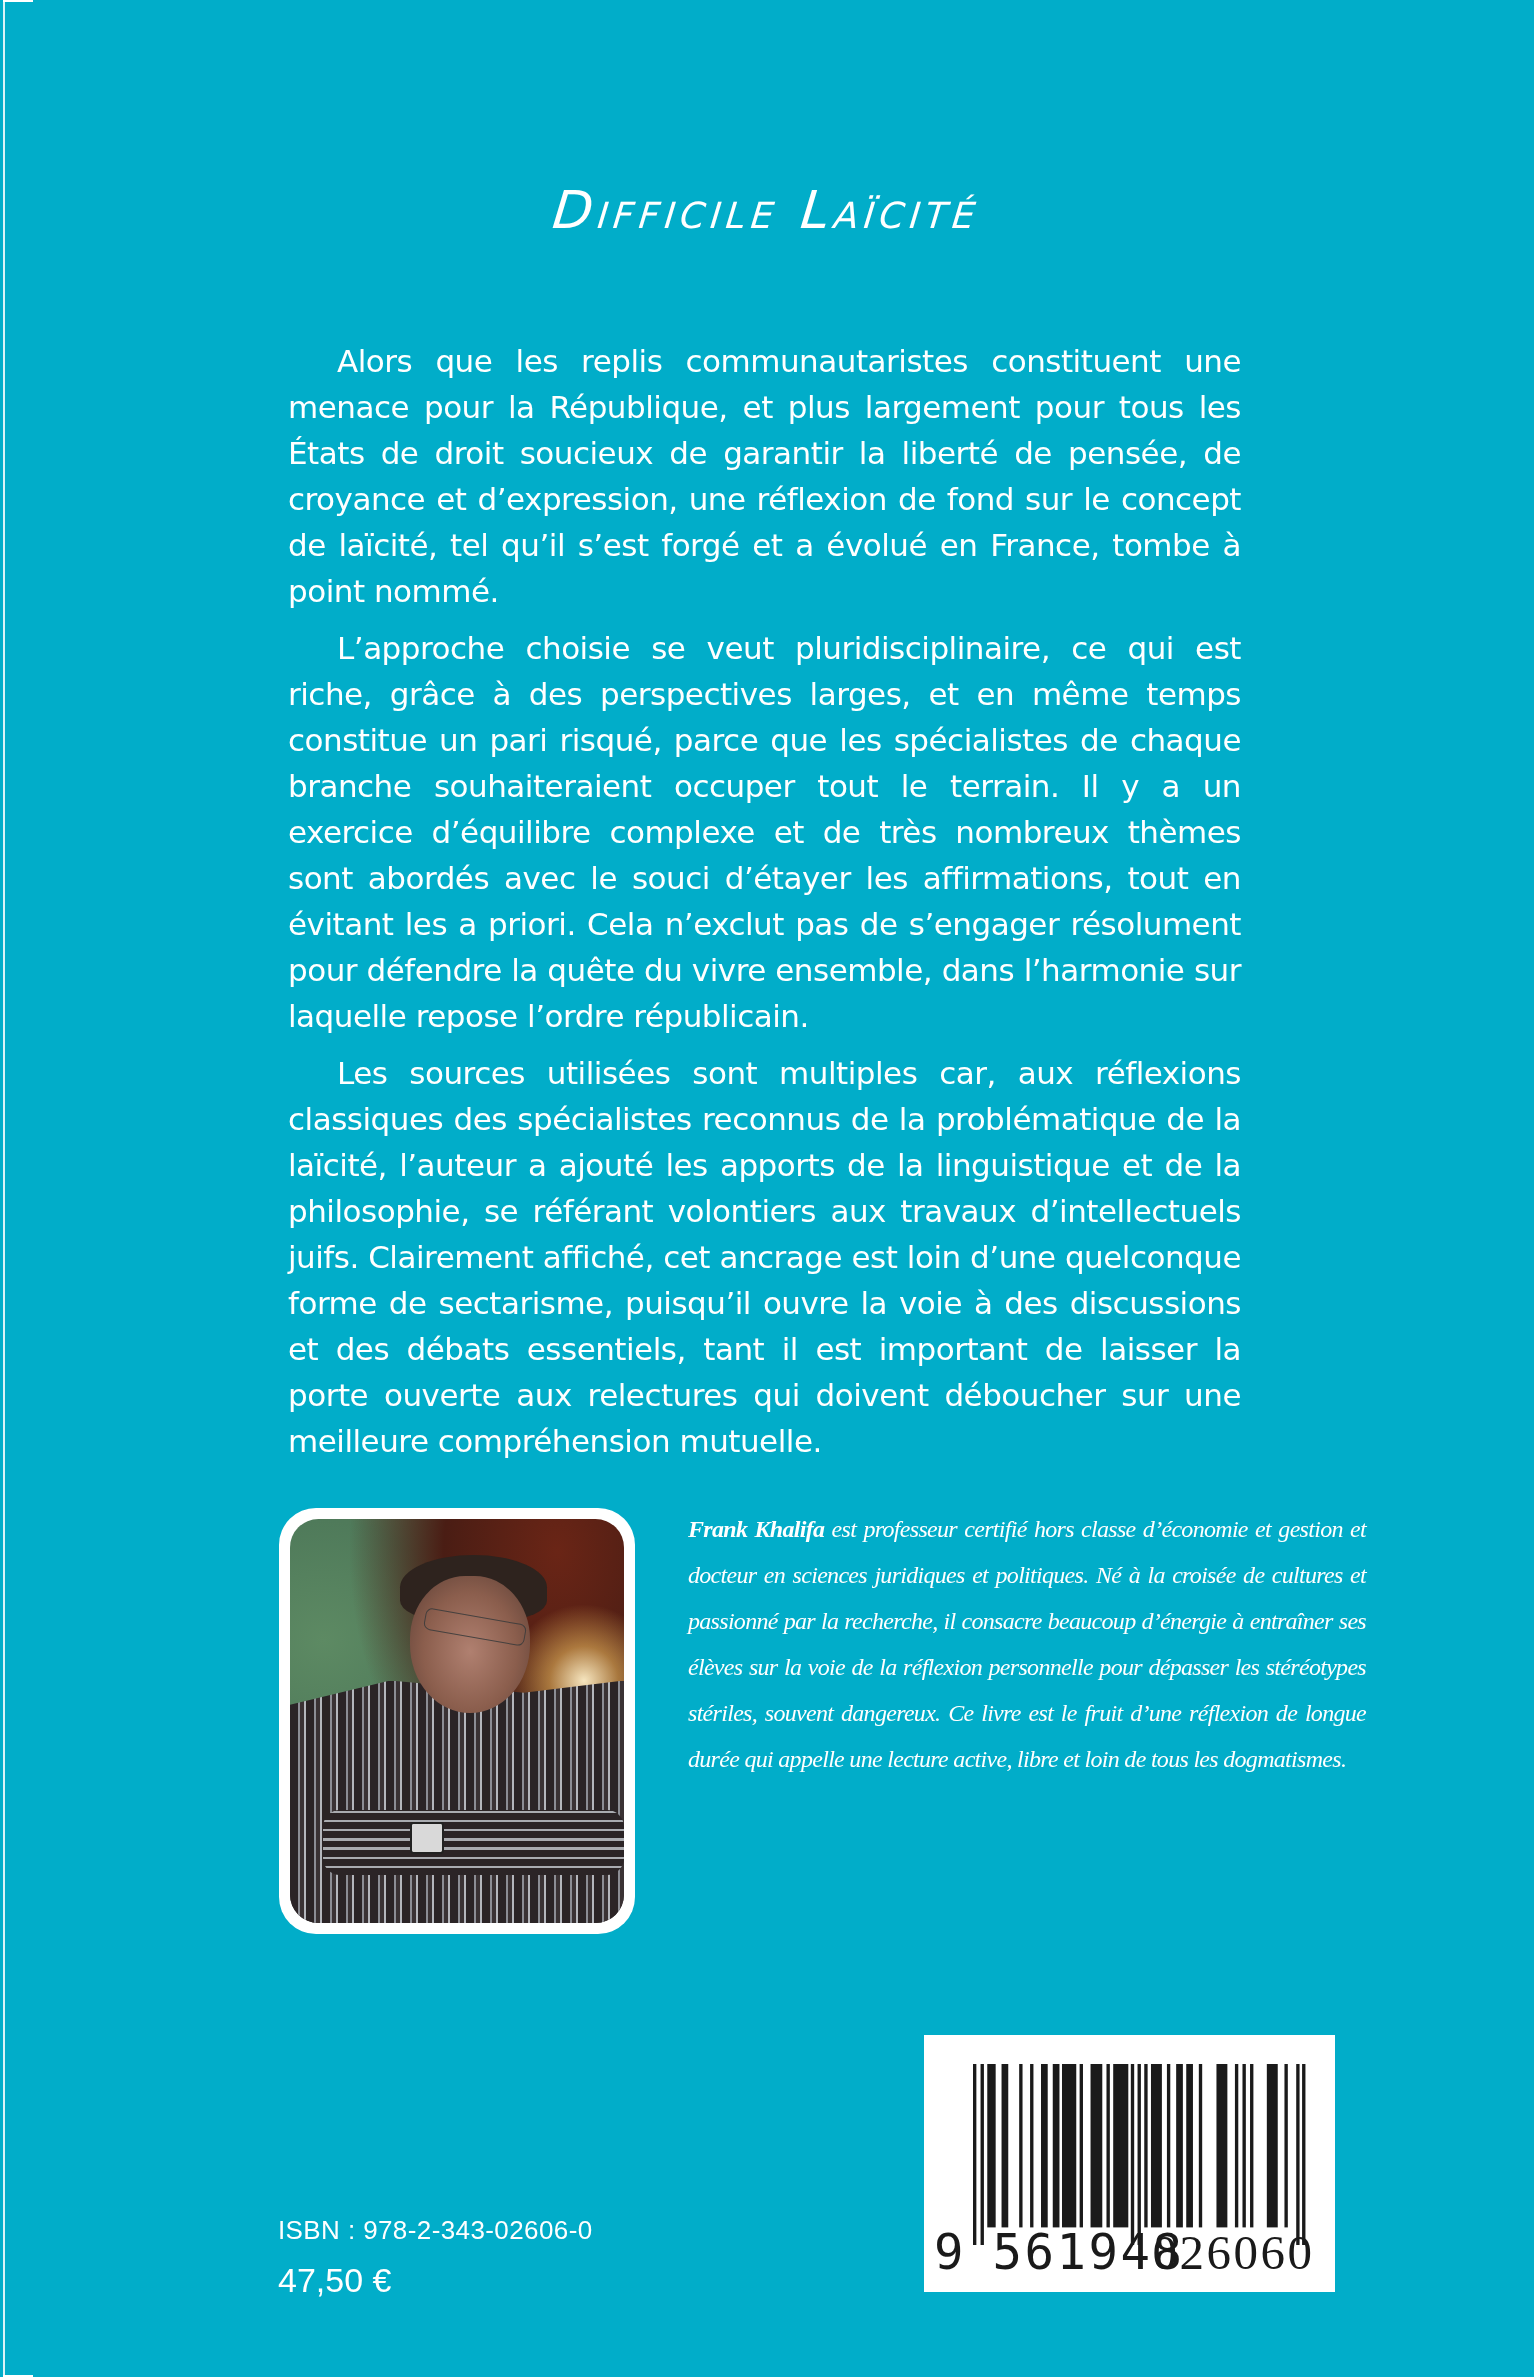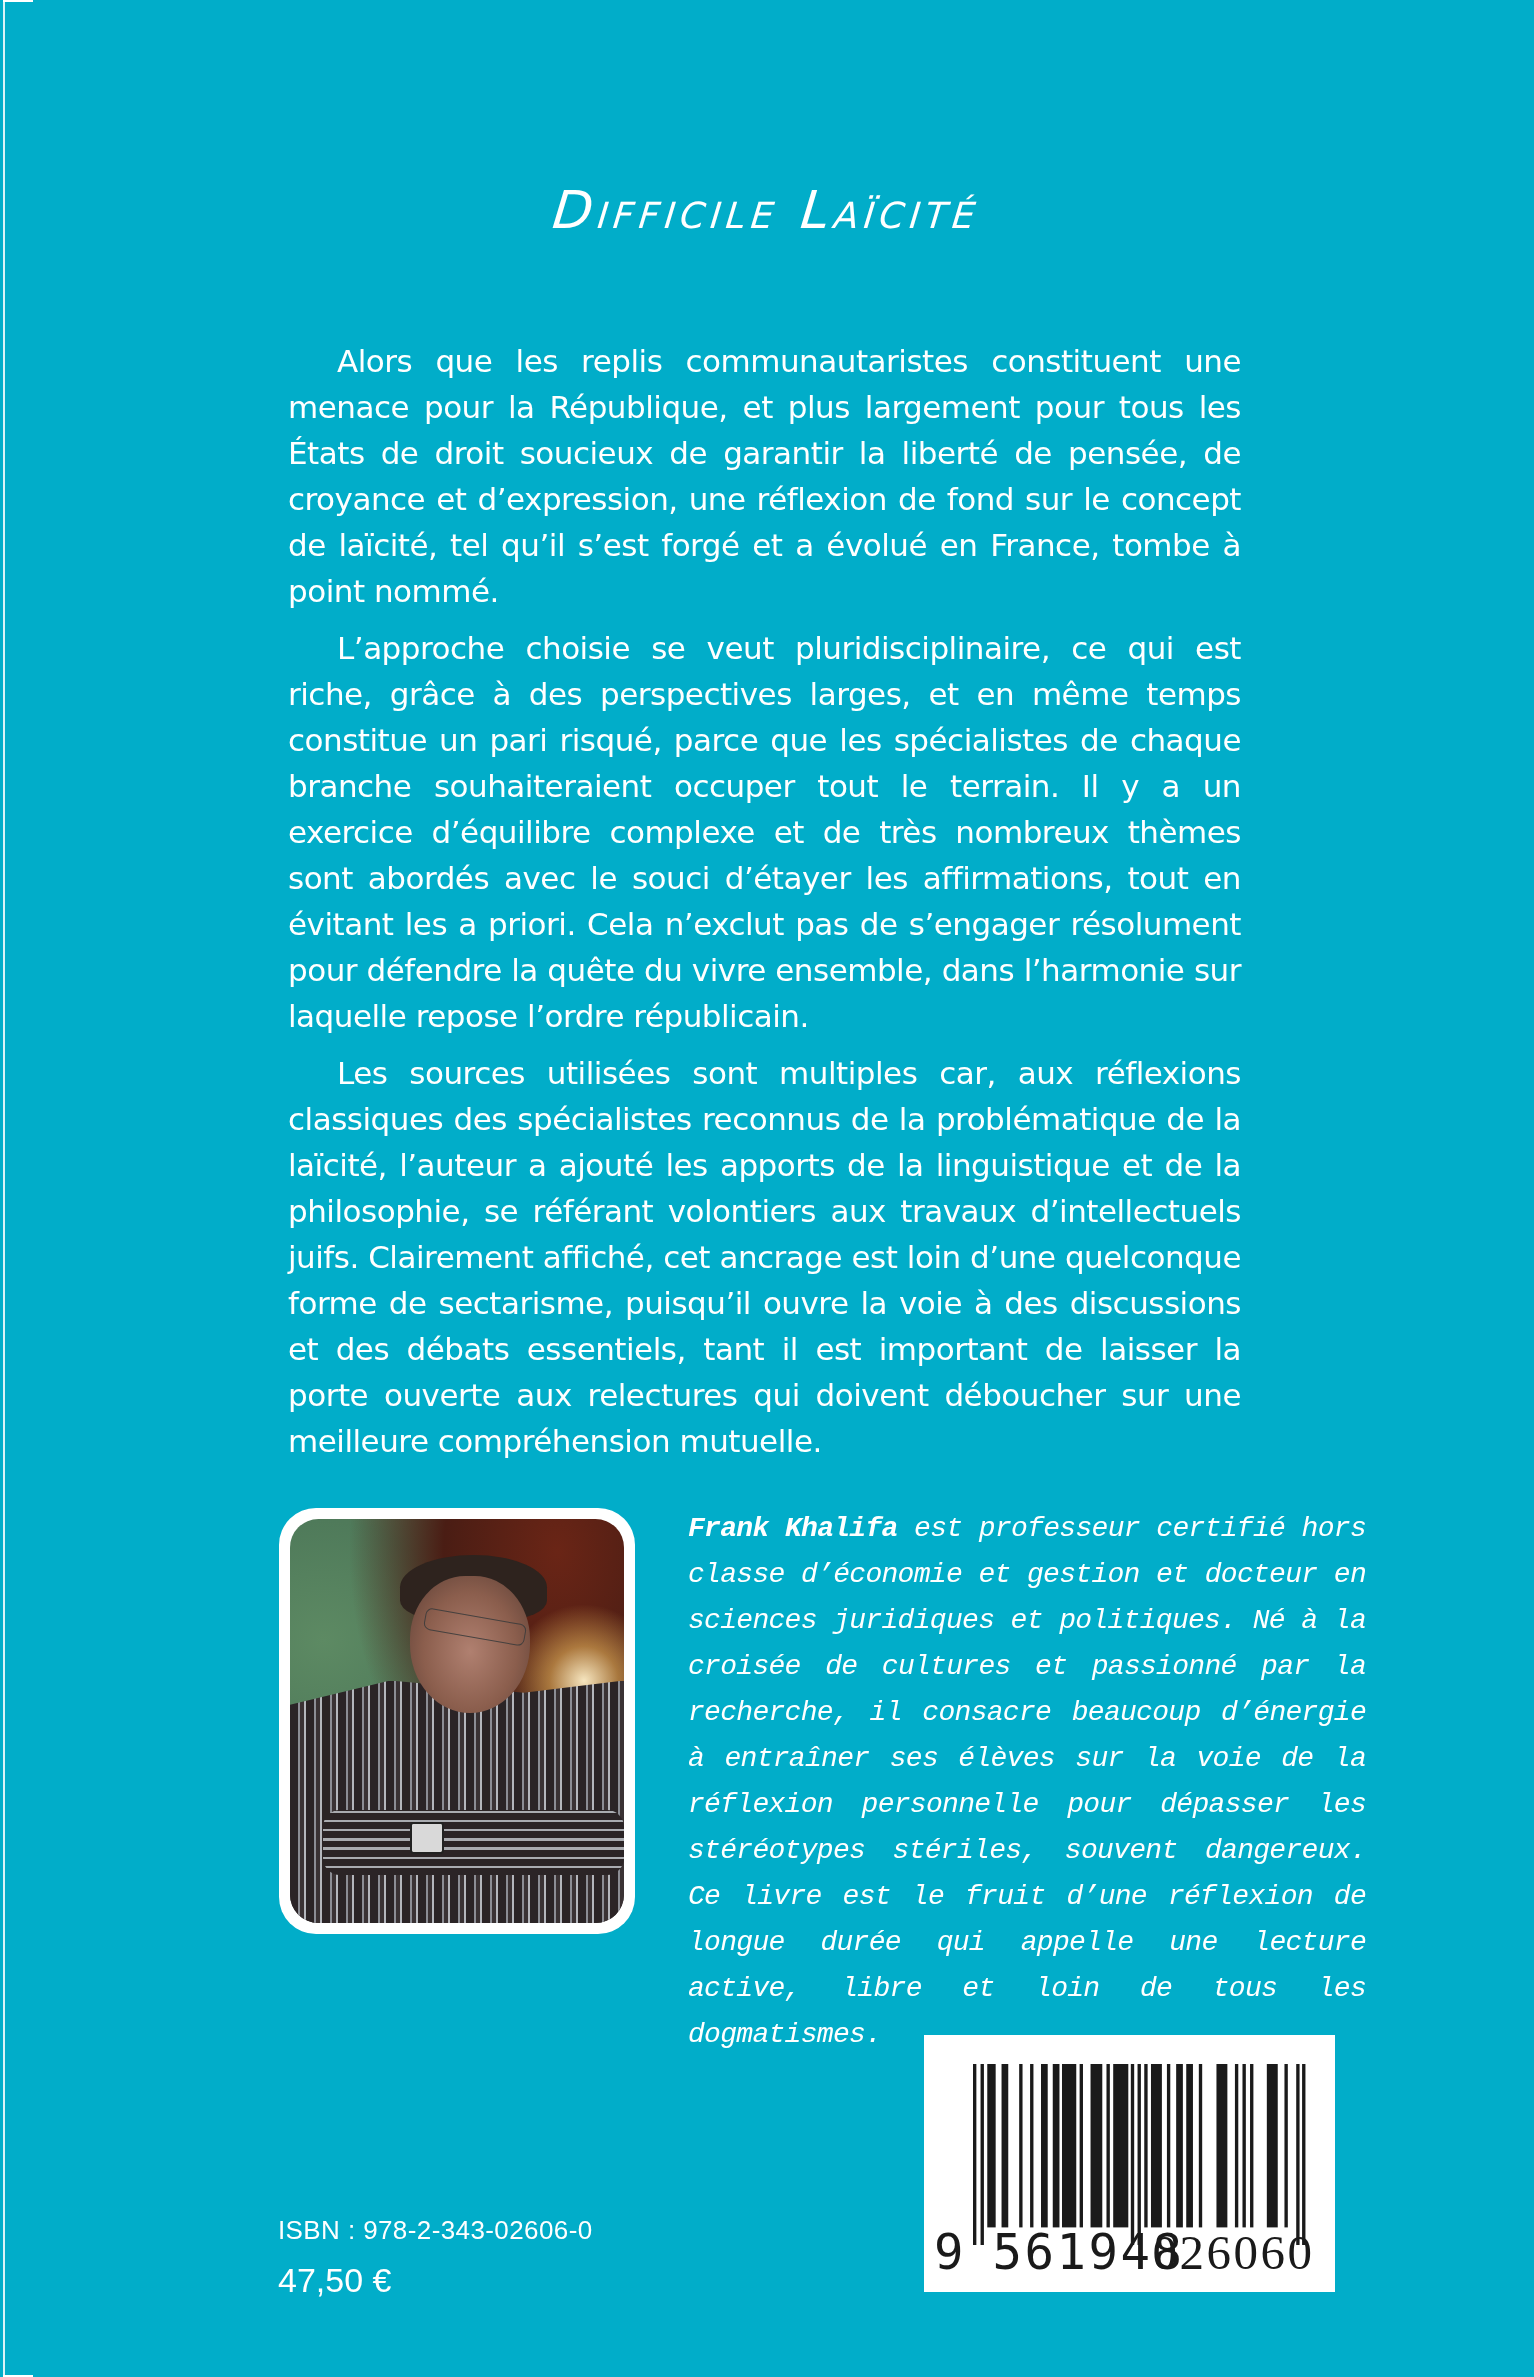--- a/index.html
+++ b/index.html
@@ -94,23 +94,23 @@
   }
   .photo .watch {
     position: absolute; left: 36%; top: 75%; width: 9%; height: 7%;
     background: #d9d9d9; border: 2.5px solid #222; border-radius: 3.4px;
   }
 
   .bio {
     position: absolute;
     left: 688px; top: 1506px;
     width: 678px;
-    font-family: Liberation Mono, monospace;
+    font-family: Liberation Serif, serif;
     font-style: italic;
-    font-size: 28px;
+    font-size: 24px;
     line-height: 46px;
     text-align: justify;
     letter-spacing: -0.7px;
   }
   .bio .author { font-weight: bold; }
 
   .isbn {
     position: absolute; left: 278px; top: 2217px;
     font-family: "Liberation Sans", sans-serif;
     font-size: 26px; line-height: 1;

